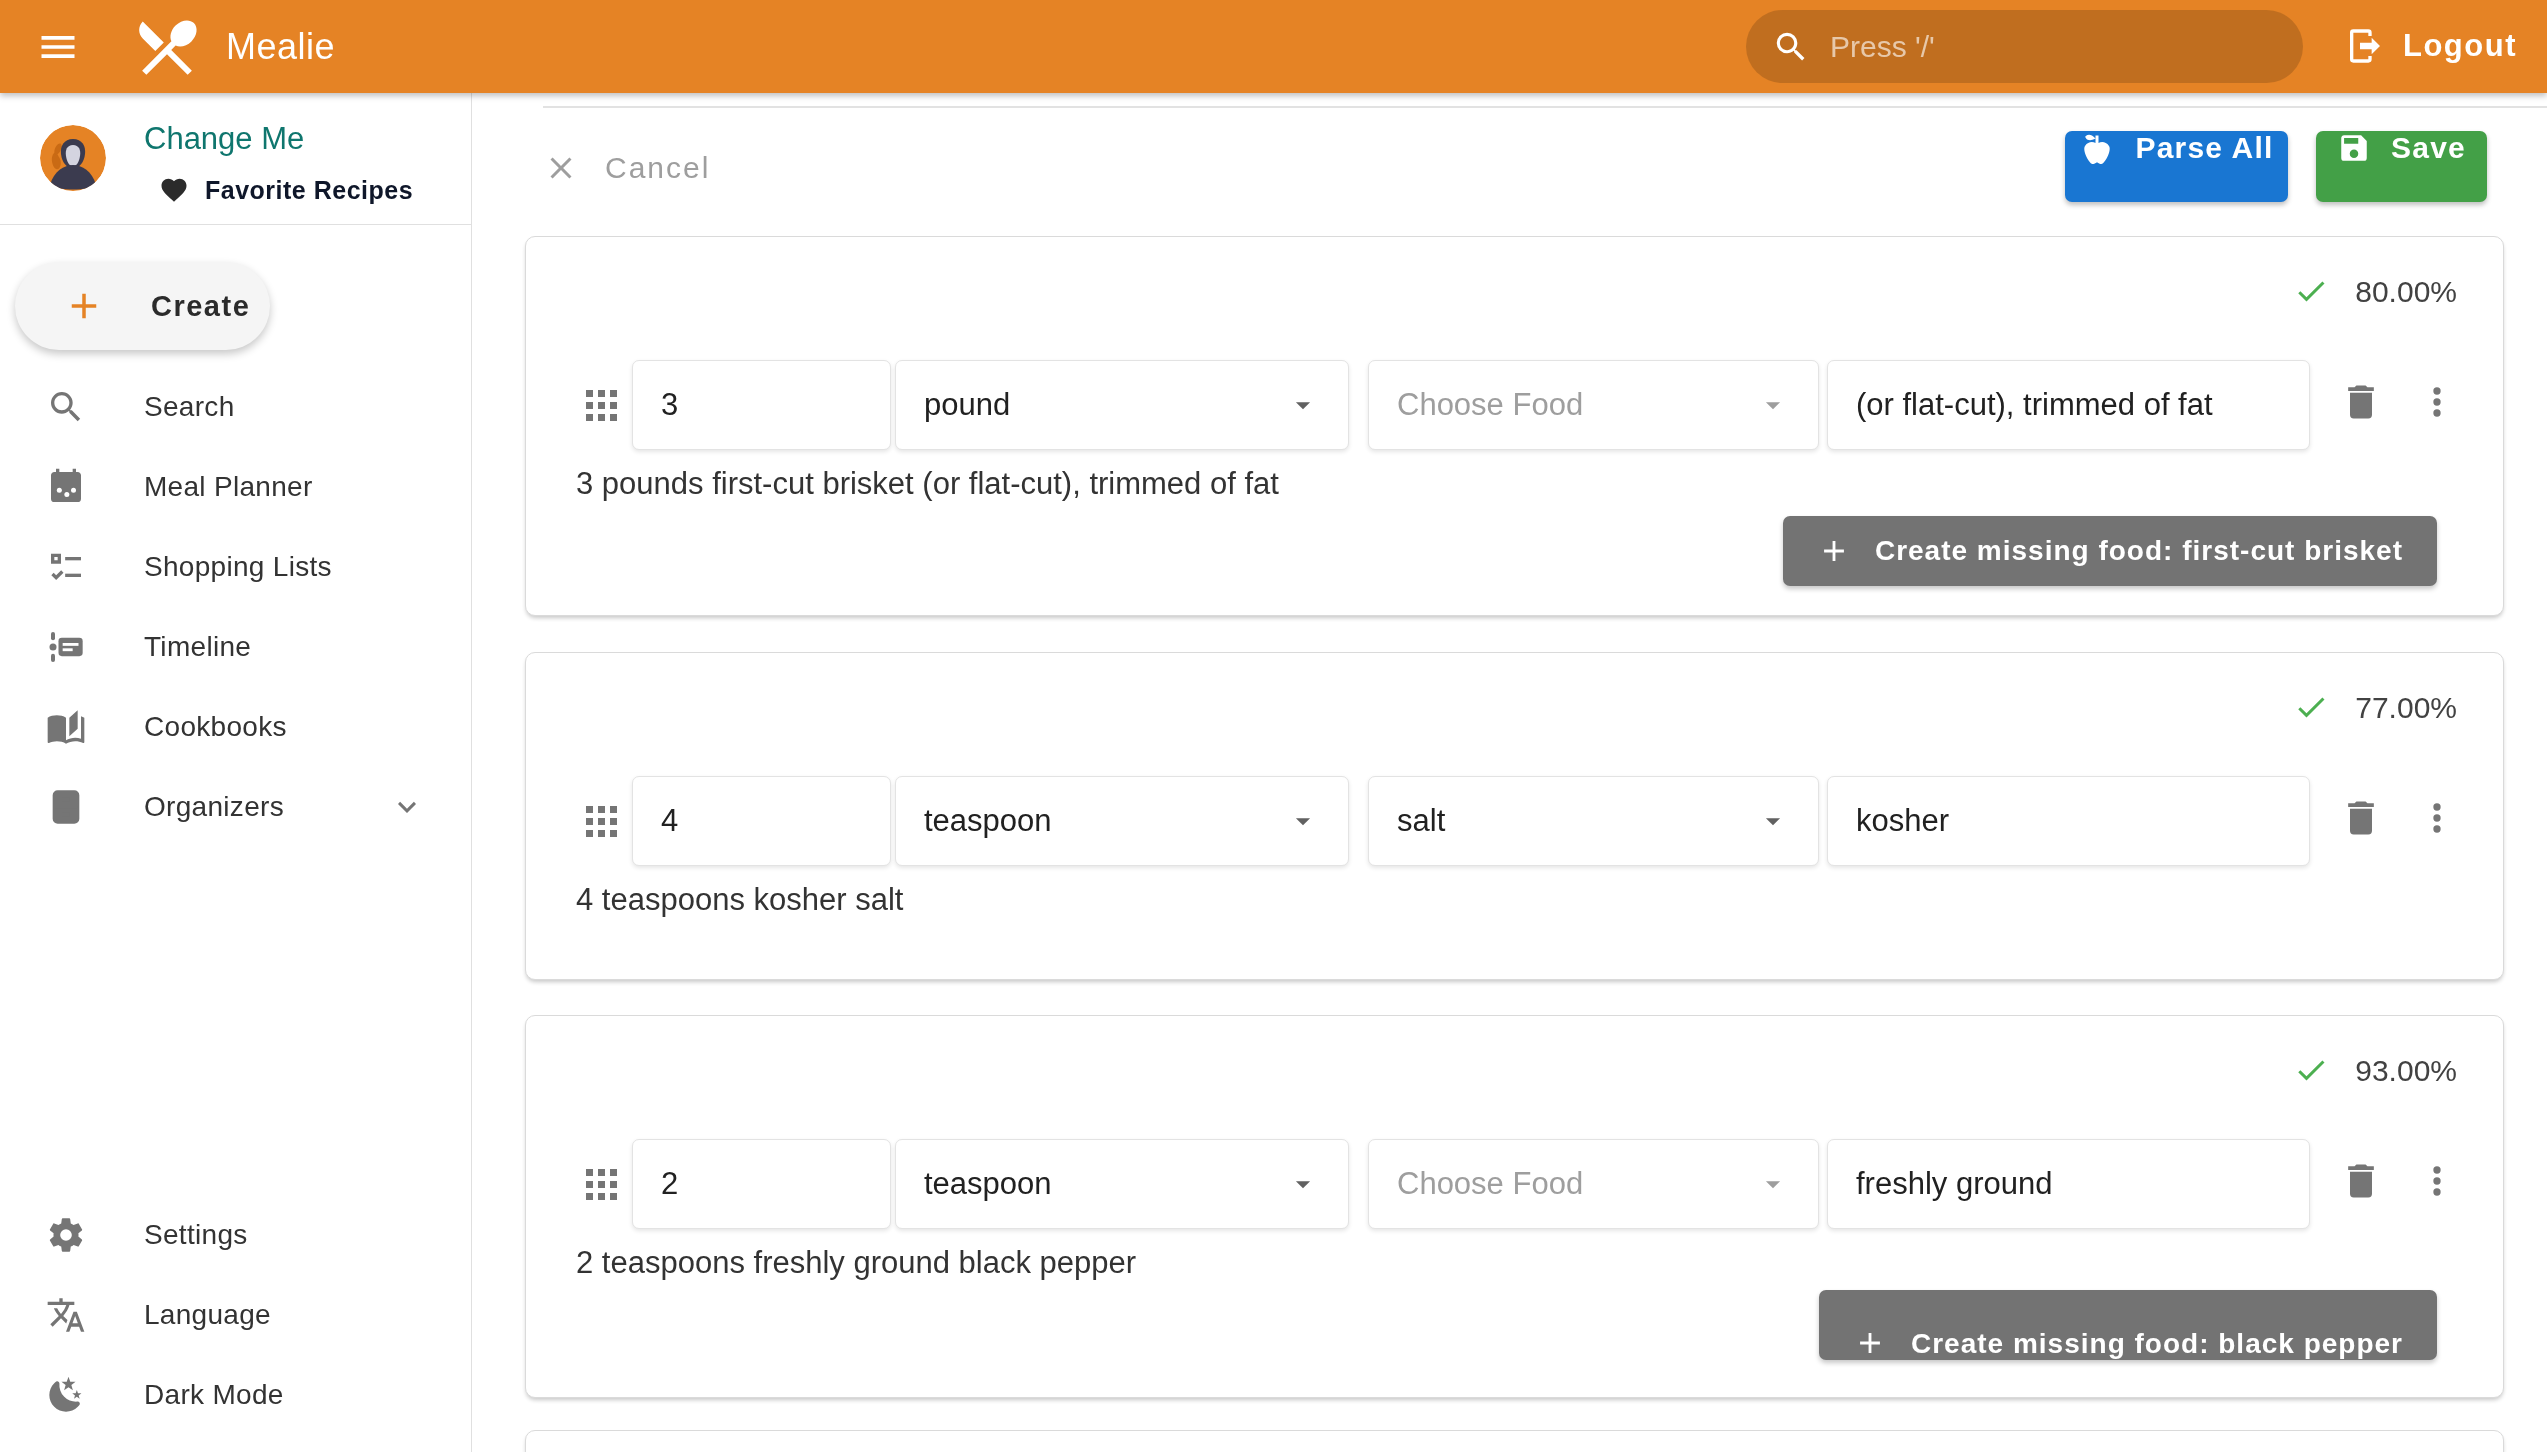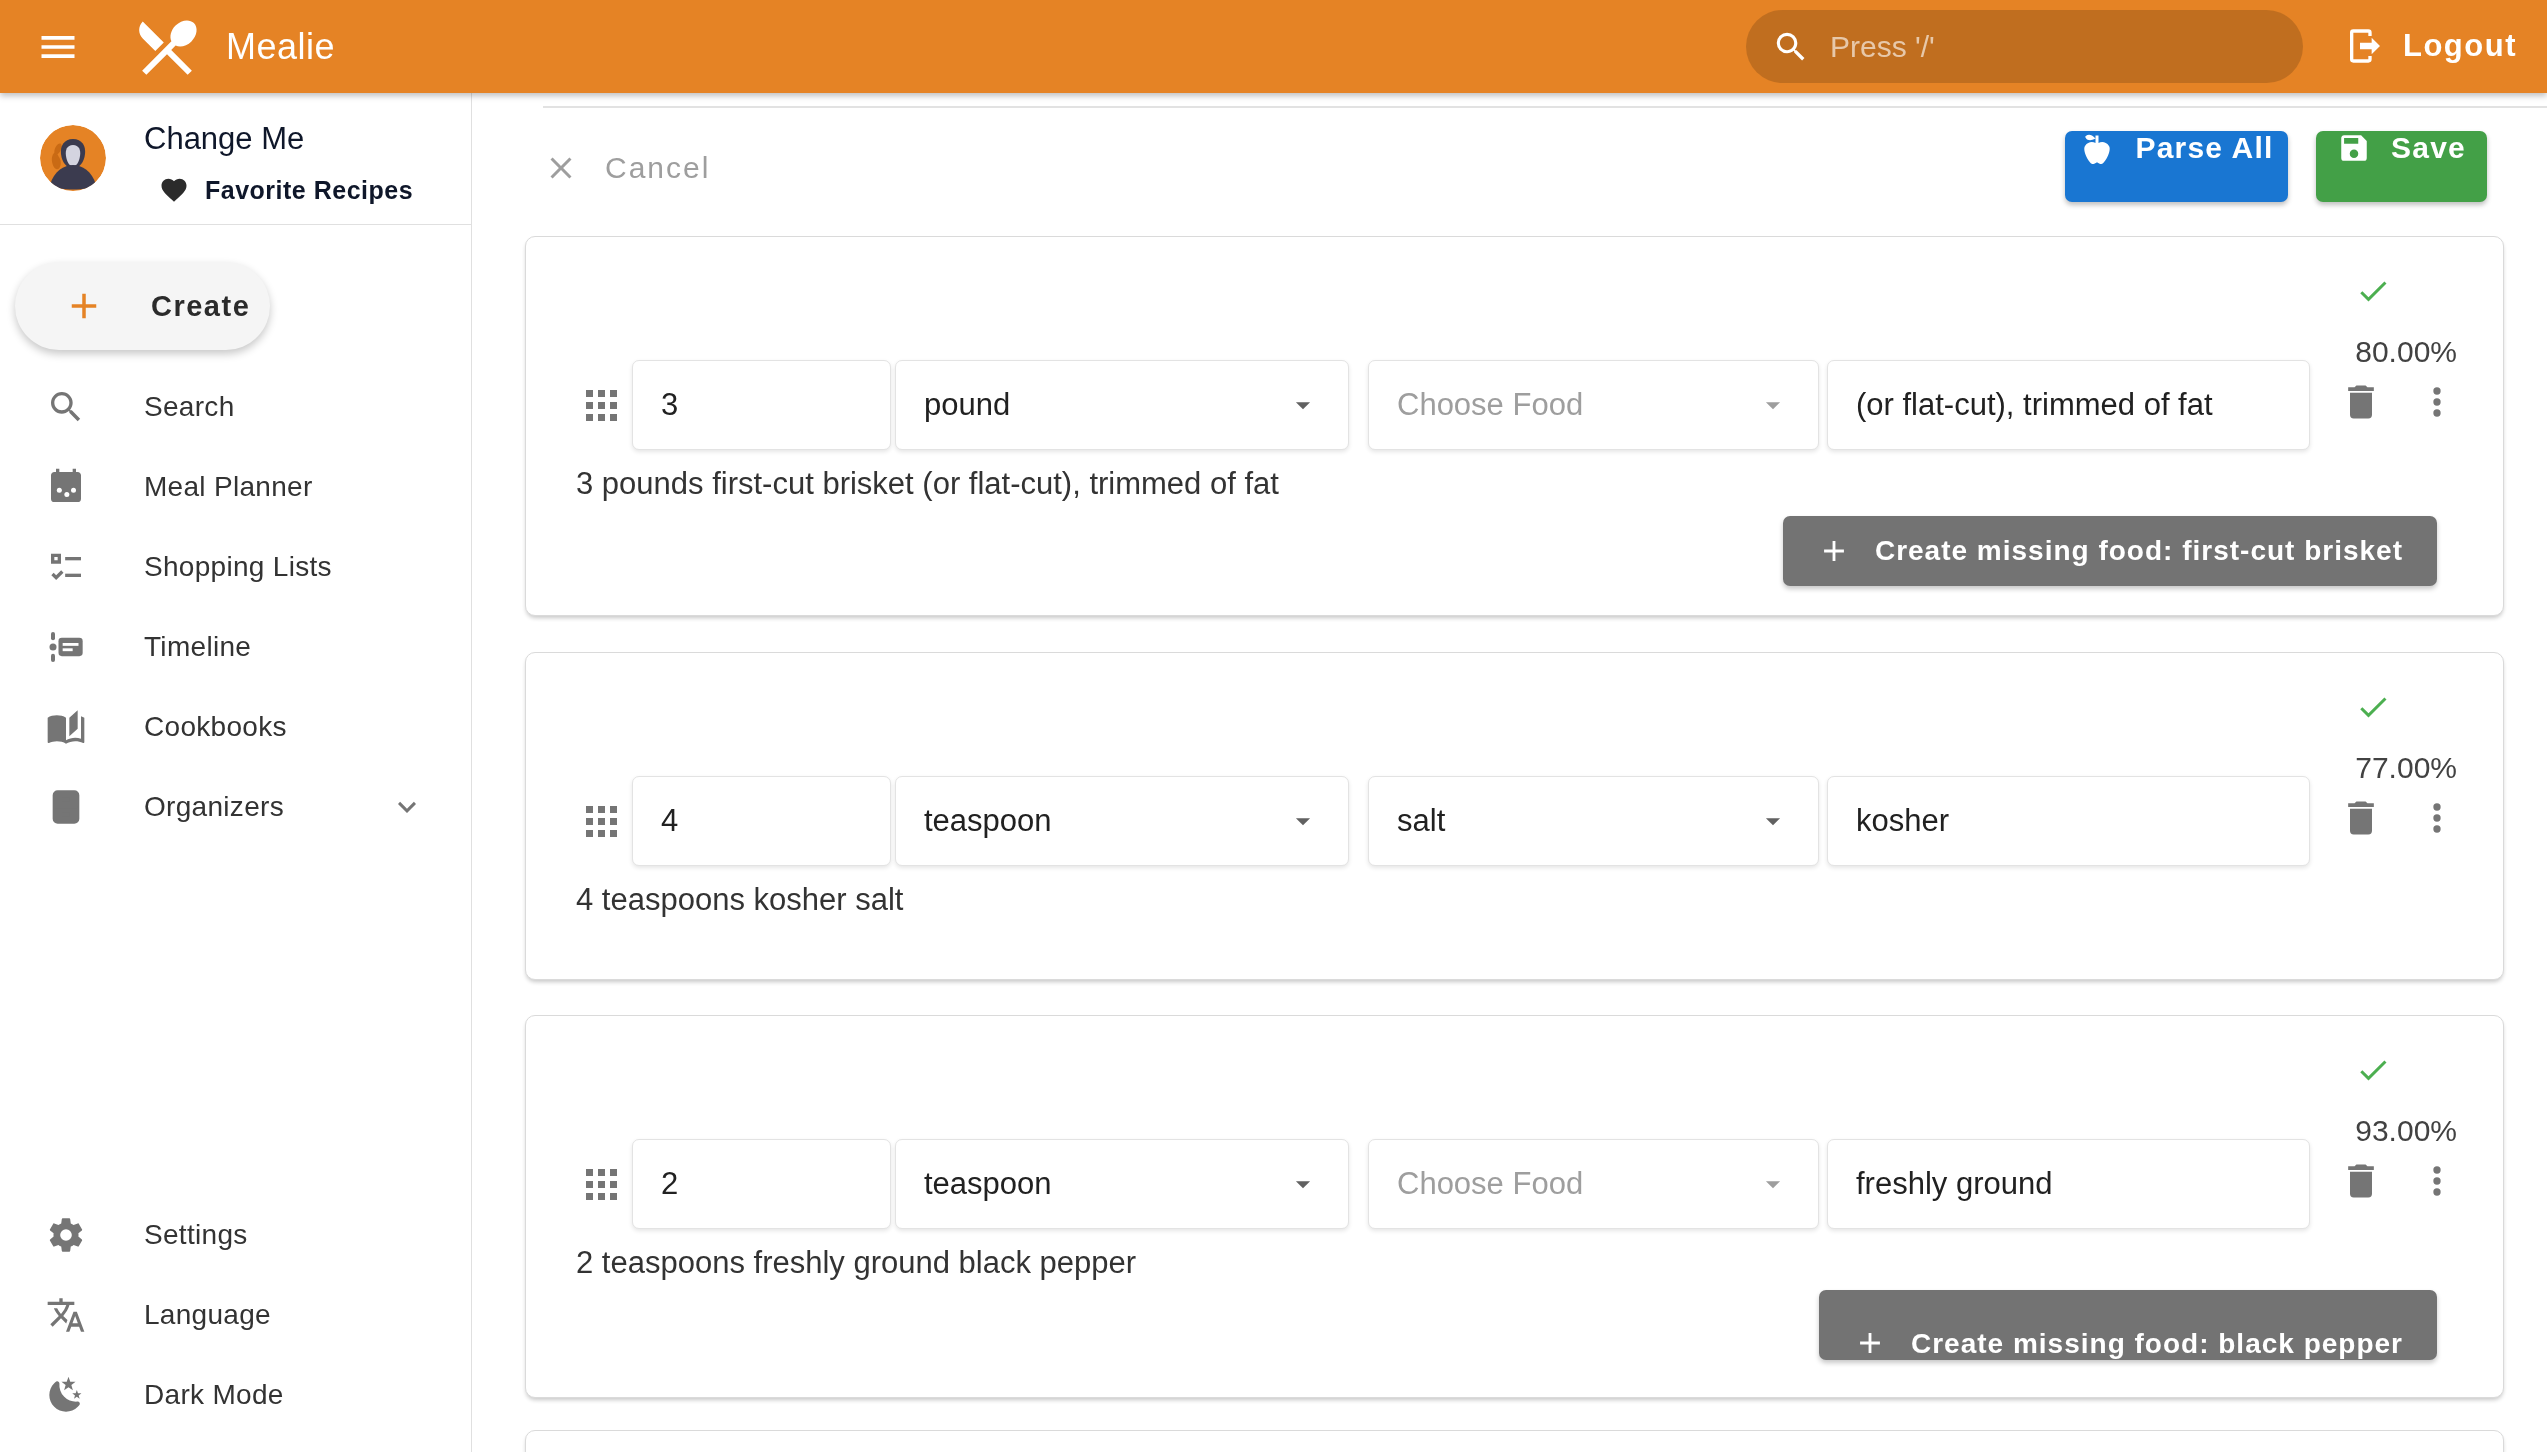--- a/index.html
+++ b/index.html
@@ -23,21 +23,21 @@
   .search-pill input::placeholder { color:rgba(255,255,255,0.62); }
   .logout-btn { position:absolute; right:30px; top:14px; height:64px; display:flex; align-items:center; gap:18px;
     background:none; border:none; color:#fff; font-size:31px; font-weight:600; letter-spacing:1.5px; cursor:pointer;
     font-family:inherit; }
 
   
   #sidebar { position:absolute; top:93px; left:0; width:472px; height:1360px; background:#fff;
     border-right:1px solid #e0e0e0; z-index:10; }
   .user-block { position:relative; height:131px; }
   .avatar { position:absolute; left:40px; top:32px; width:66px; height:66px; border-radius:50%; overflow:hidden; }
-  .user-name { position:absolute; left:144px; top:28px; font-size:31px; color:#0f172a; }
+  .user-name { position:absolute; left:144px; top:28px; font-size:31px; color:#0f766e; }
   .fav-row { position:absolute; left:159px; top:82px; display:flex; align-items:center; gap:16px; cursor:pointer; }
   .fav-row .icon { color:#2b2b2b; }
   .fav-label { font-size:25px; font-weight:600; color:#0f172a; letter-spacing:0.5px; }
   .sidebar-divider { height:1px; background:#e0e0e0; width:100%; }
   .create-btn { position:absolute; left:15px; top:169px; width:255px; height:88px; border-radius:44px;
     background:#f5f5f5; border:none; box-shadow:0 4px 8px rgba(0,0,0,0.22); display:flex; align-items:center;
     cursor:pointer; font-family:inherit; }
   .create-btn .icon { color:#E58325; margin-left:48px; }
   .create-btn .lbl { font-size:29px; font-weight:600; letter-spacing:1.5px; color:#2b2b2b; margin-left:46px; }
   .nav-list { position:absolute; top:274px; left:0; width:100%; }
@@ -55,21 +55,21 @@
   .cancel-btn .lbl { font-size:30px; font-weight:500; letter-spacing:2px; color:#9e9e9e; }
   .btn { display:flex; align-items:flex-start; justify-content:center; gap:20px; border:none; border-radius:7px;
     color:#fff; font-size:30px; font-weight:600; letter-spacing:1.2px; cursor:pointer; font-family:inherit;
     box-shadow:0 3px 5px rgba(0,0,0,0.25); }
   .parse-all-btn { position:absolute; left:1592px; top:38px; width:223px; height:71px; background:#1976D2; }
   .save-btn { position:absolute; left:1843px; top:38px; width:171px; height:71px; background:#43A047; }
 
   
   .card { position:absolute; left:52px; width:1979px; background:#fff; border:1px solid #dadada; border-radius:10px;
     box-shadow:0 3px 4px -1px rgba(0,0,0,0.22); }
-  .conf-row { position:absolute; top:36px; right:46px; display:flex; align-items:flex-start; gap:26px;flex-direction:column; }
+  .conf-row { position:absolute; top:36px; right:46px; display:flex; align-items:flex-end; gap:26px; }
   .conf-row .icon { color:#4CAF50; }
   .conf-val { font-size:30px; color:#424242; }
   .input-row { position:absolute; top:123px; left:0; width:100%; height:90px; }
   .drag-handle { position:absolute; left:56px; top:26px; width:38px; height:38px; cursor:grab; color:#757575;
     display:flex; align-items:center; justify-content:center; }
   .dots3x3 { display:grid; grid-template-columns:repeat(3,7px); grid-template-rows:repeat(3,7px); gap:5px; }
   .dots3x3 i { background:#757575; width:7px; height:7px; display:block; }
   .field { position:absolute; top:0; height:90px; background:#fff; border:1px solid #e3e3e3; border-radius:7px;
     box-shadow:0 2px 4px rgba(0,0,0,0.10); display:flex; align-items:center; padding:0 28px; }
   .field input { border:none; outline:none; font-size:31px; color:#212121; width:100%; background:transparent;

